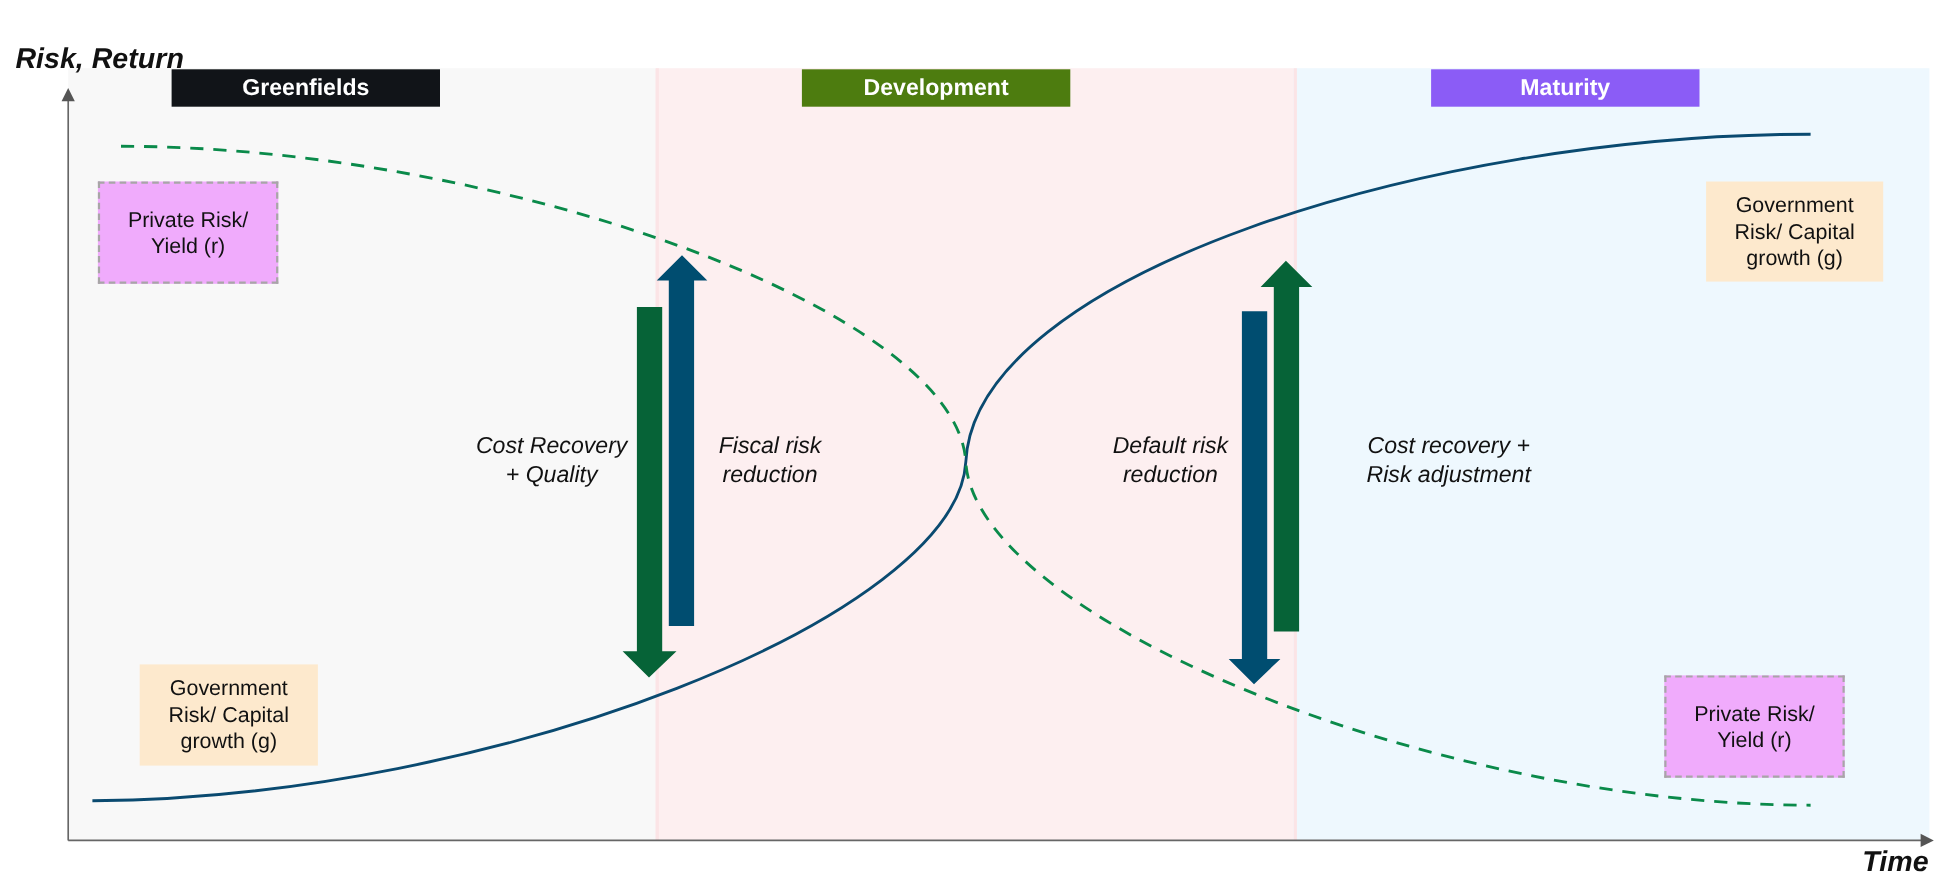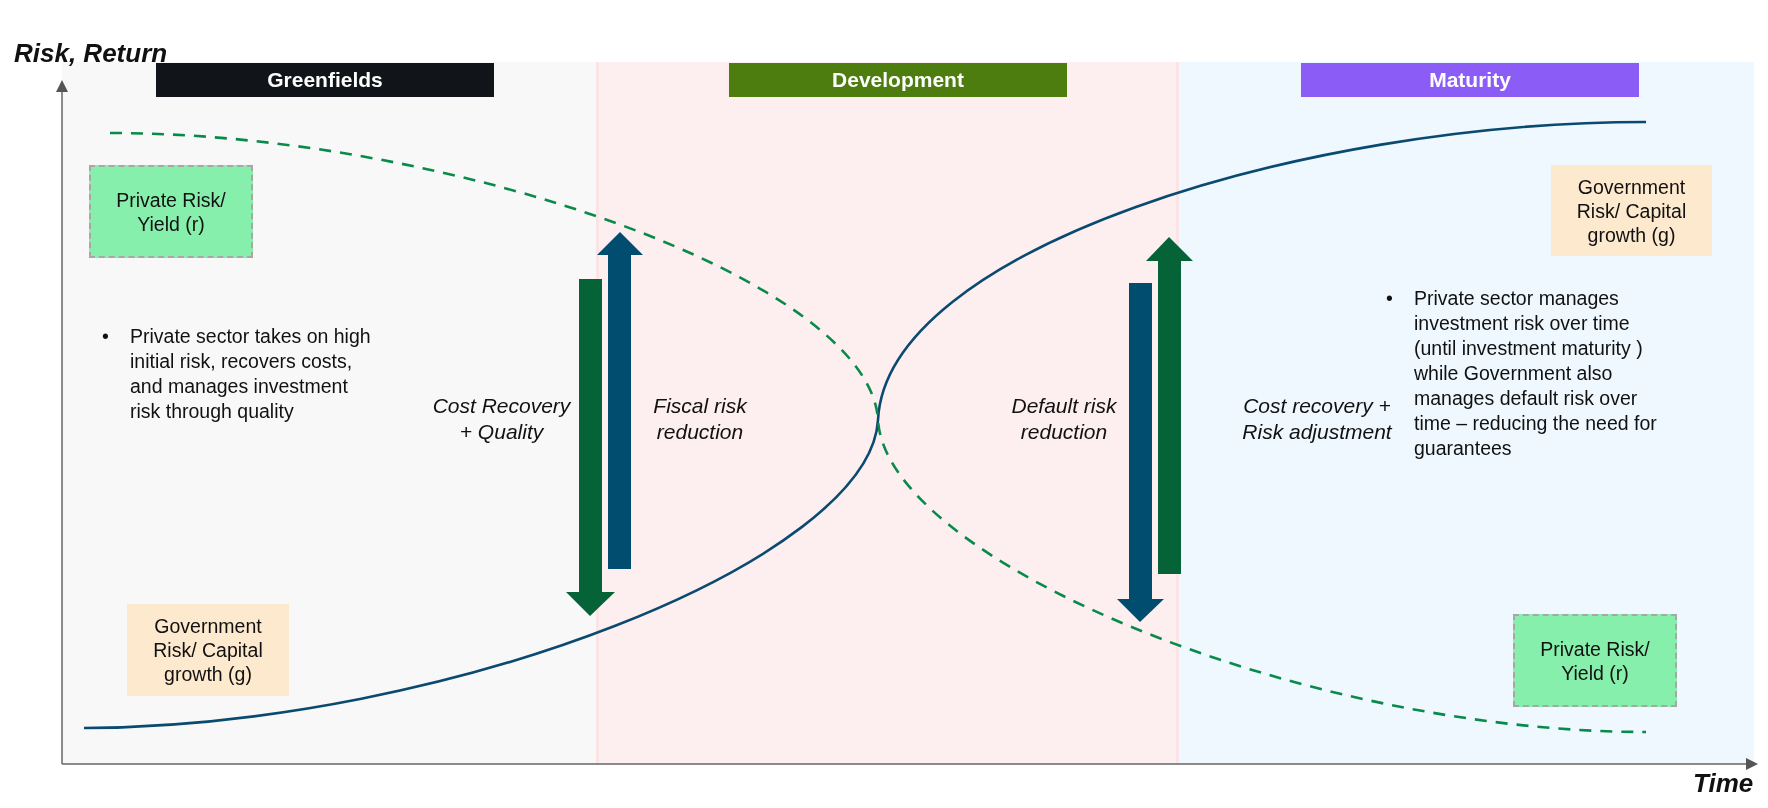--- a/index.html
+++ b/index.html
@@ -2,26 +2,26 @@
 <html><head>
 <meta charset="utf-8">
 <style>
   html, body { margin: 0; padding: 0; background: #ffffff; }
   body { width: 1768px; height: 808px; position: relative; overflow: hidden;
          font-family: "Liberation Sans", sans-serif; color: #111; }
   .band { position: absolute; top: 62px; height: 702px; }
   .band-green { left: 62px; width: 534px; background: #f8f8f8; }
   .band-dev { left: 596px; width: 580px; background: #fdeff0; border-left: 3px solid #fbe4e6; box-sizing: border-box; }
   .band-mat { left: 1176px; width: 578px; background: #eef8fe; border-left: 3px solid #fbe4e6; box-sizing: border-box; }
-  .phase { position: absolute; top: 63px; height: 34px; width: 338px; color: #fff;
+  .phase { position: absolute; top: 63px; height: 34px; width: 244px; color: #fff;
            font-weight: bold; font-size: 21px; display: flex; align-items: center; justify-content: center; }
   .axis-label { position: absolute; font-weight: bold; font-style: italic; font-size: 26px; }
   .box { position: absolute; display: flex; align-items: center; justify-content: center;
          text-align: center; font-size: 19.5px; line-height: 24px; box-sizing: border-box; }
-  .box-private { background: #86efac; border: 2px dashed #a8a6a7; }
+  .box-private { background: #f0abfc; border: 2px dashed #a8a6a7; }
   .box-gov { background: #fde9cd; margin-left: 38px; }
   .bullets { position: absolute; font-size: 19.5px; line-height: 25px; margin: 0; padding: 0; list-style: none; }
   .bullets li { position: relative; padding-left: 28px; }
   .bullets li::before { content: "\2022"; position: absolute; left: 0; top: 0; }
   .flow-label { position: absolute; font-style: italic; font-size: 21px; line-height: 26px; text-align: center; }
   svg.overlay { position: absolute; left: 0; top: 0; }
 </style>
 </head>
 <body>
 
@@ -63,22 +63,20 @@
   <span style="width:125px;">Government Risk/ Capital growth (g)</span>
 </div>
 <div class="box box-gov" style="left:1513px; top:165px; width:161px; height:91px;">
   <span style="width:125px;">Government Risk/ Capital growth (g)</span>
 </div>
 <div class="box box-private" style="left:1513px; top:614px; width:164px; height:93px;">
   <span style="width:120px;">Private Risk/ Yield (r)</span>
 </div>
 
 <ul class="bullets" style="left:102px; top:324px; width:280px;">
-  <li>Private sector takes on high initial risk, recovers costs, and manages investment risk through quality</li>
 </ul>
 <ul class="bullets" style="left:1386px; top:286px; width:290px;">
-  <li>Private sector manages investment risk over time (until investment maturity ) while Government also manages default risk over time – reducing the need for guarantees</li>
 </ul>
 
 <div class="flow-label" style="left:424px; top:393px; width:155px;">Cost Recovery + Quality</div>
 <div class="flow-label" style="left:640px; top:393px; width:120px;">Fiscal risk reduction</div>
 <div class="flow-label" style="left:1000px; top:393px; width:128px;">Default risk reduction</div>
 <div class="flow-label" style="left:1232px; top:393px; width:170px;">Cost recovery + Risk adjustment</div>
 
 </body></html>

